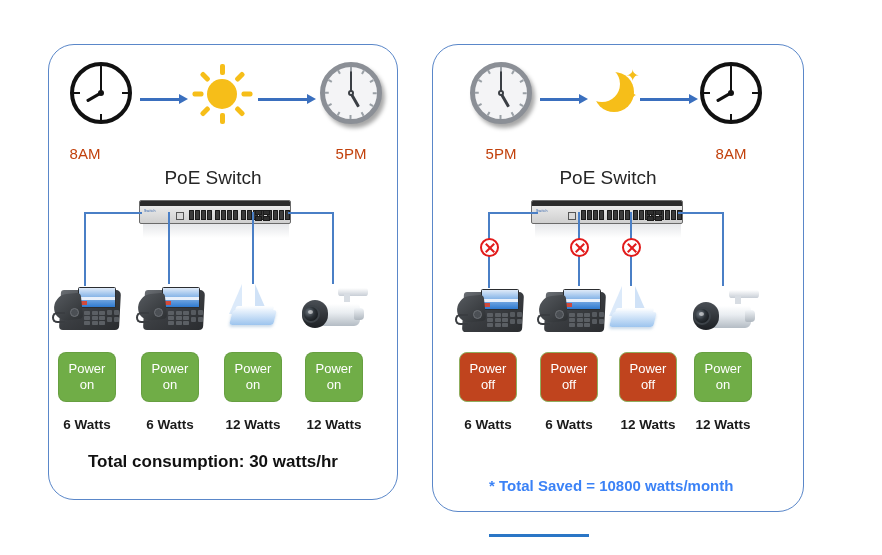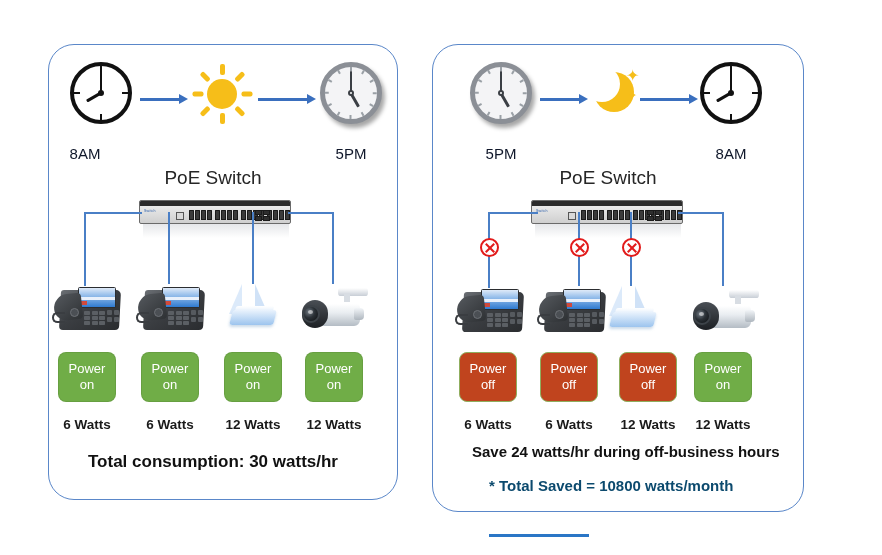--- a/index.html
+++ b/index.html
@@ -57,21 +57,21 @@
   .clock.gray .hand { background: #3b3f45; }
   .pivot {
     position: absolute; width: 6px; height: 6px; border-radius: 50%;
     background: #fff; border: 2px solid #111;
     left: 50%; top: 50%; margin: -3px 0 0 -3px;
   }
   .clock.dark .pivot { background: #111; border-color: #111; }
   .clock.gray .pivot { background: #fff; border-color: #3b3f45; }
 
   .time-label {
-    position: absolute; font-size: 15px; color: #0f172a;
+    position: absolute; font-size: 15px; color: #c2410c;
     text-align: center; width: 90px;
   }
 
   
   .arrow { position: absolute; height: 10px; }
   .arrow .line {
     position: absolute; left: 0; top: 4px; height: 2.6px;
     background: #3a6fbe; width: calc(100% - 8px);
   }
   .arrow .head {
@@ -324,21 +324,21 @@
   .total-text {
     position: absolute; font-size: 17px; font-weight: bold;
     color: #111; white-space: nowrap;
   }
   .save-text {
     position: absolute; font-size: 15px; font-weight: bold;
     color: #111; white-space: nowrap;
   }
   .saved-text {
     position: absolute; font-size: 15px; font-weight: bold;
-    color: #0c4a6e; white-space: nowrap;
+    color: #3b82f6; white-space: nowrap;
   }
 
   
   .legend-line {
     position: absolute; height: 3px; background: #2a76c6;
   }
   .legend-text {
     position: absolute; font-size: 13.5px; font-weight: bold;
     color: #2a76c6; white-space: nowrap;
   }
@@ -746,18 +746,17 @@
   <div class="badge on" style="left:694px; top:352px;">
     <span>Power</span>
     <span>on</span>
   </div>
 
   <div class="watts" style="left:443px; top:417px;">6 Watts</div>
   <div class="watts" style="left:524px; top:417px;">6 Watts</div>
   <div class="watts" style="left:603px; top:417px;">12 Watts</div>
   <div class="watts" style="left:678px; top:417px;">12 Watts</div>
 
-  <div class="save-text" style="left:472px; top:443px;">Save 24 watts/hr during off-business hours</div>
   <div class="saved-text" style="left:489px; top:477px;">* Total Saved = 10800 watts/month</div>
 
   <div class="legend-line" style="left:489px; top:534px; width:100px;"></div>
 
 </div>
 
 </body></html>

